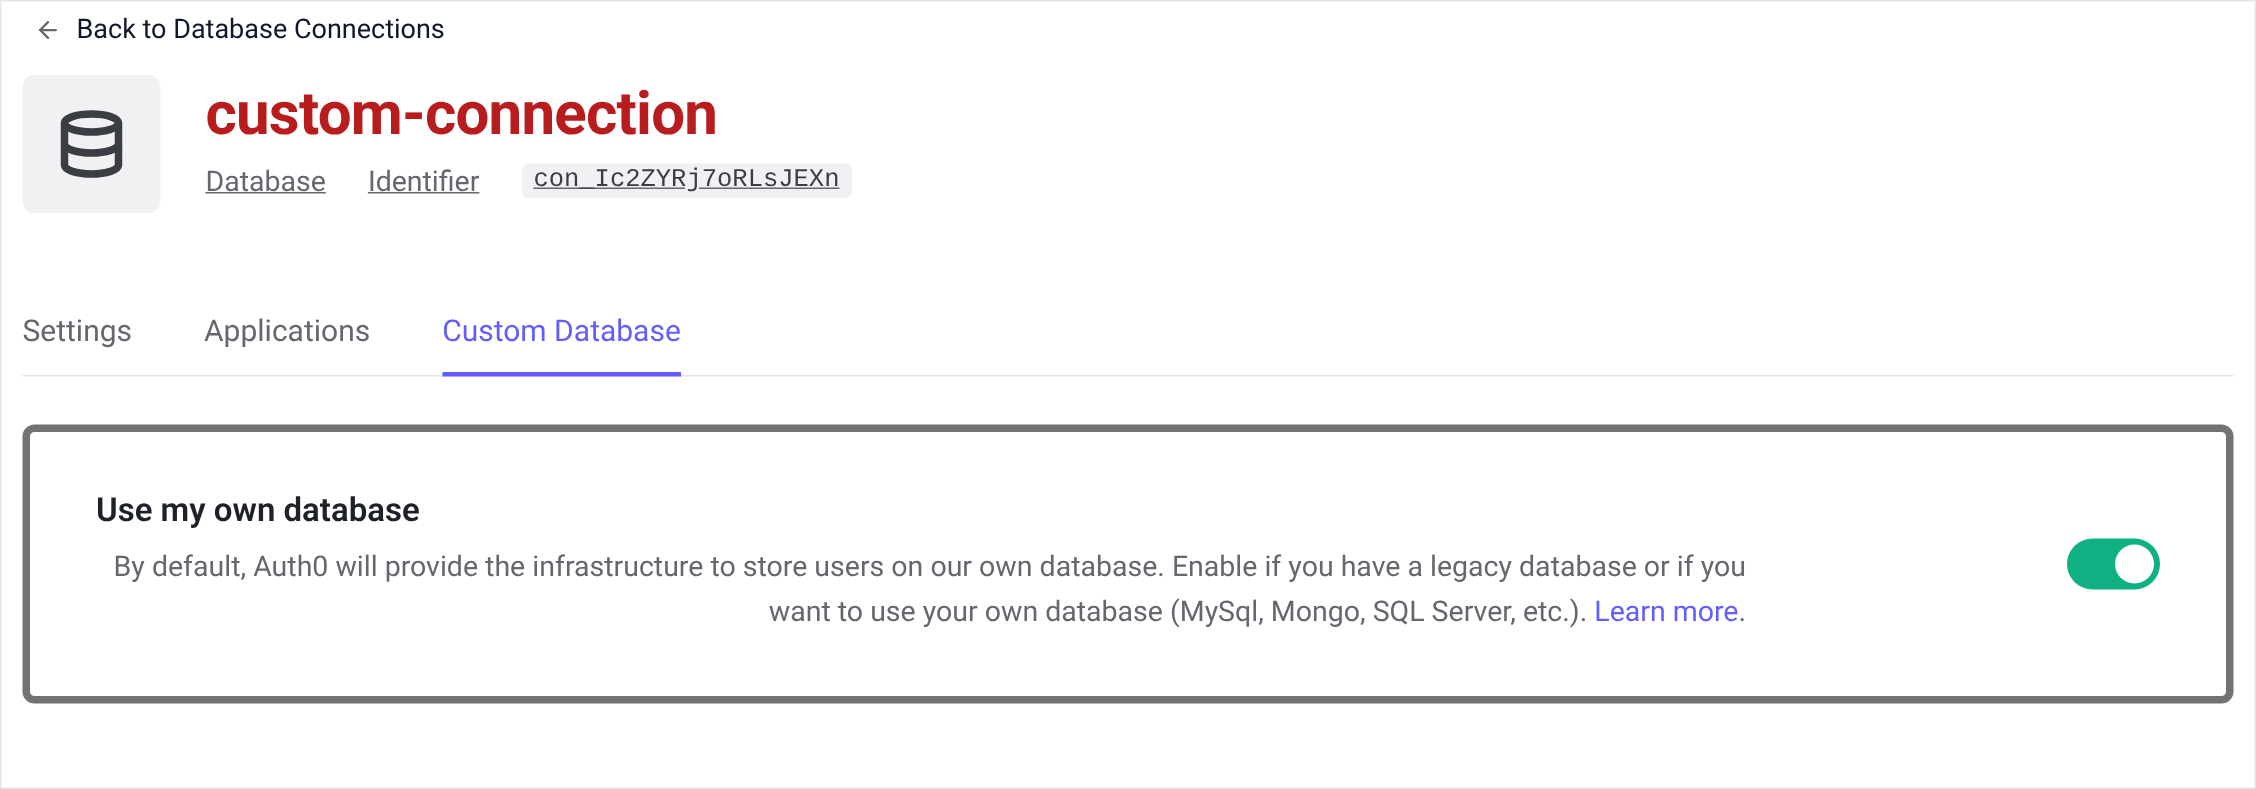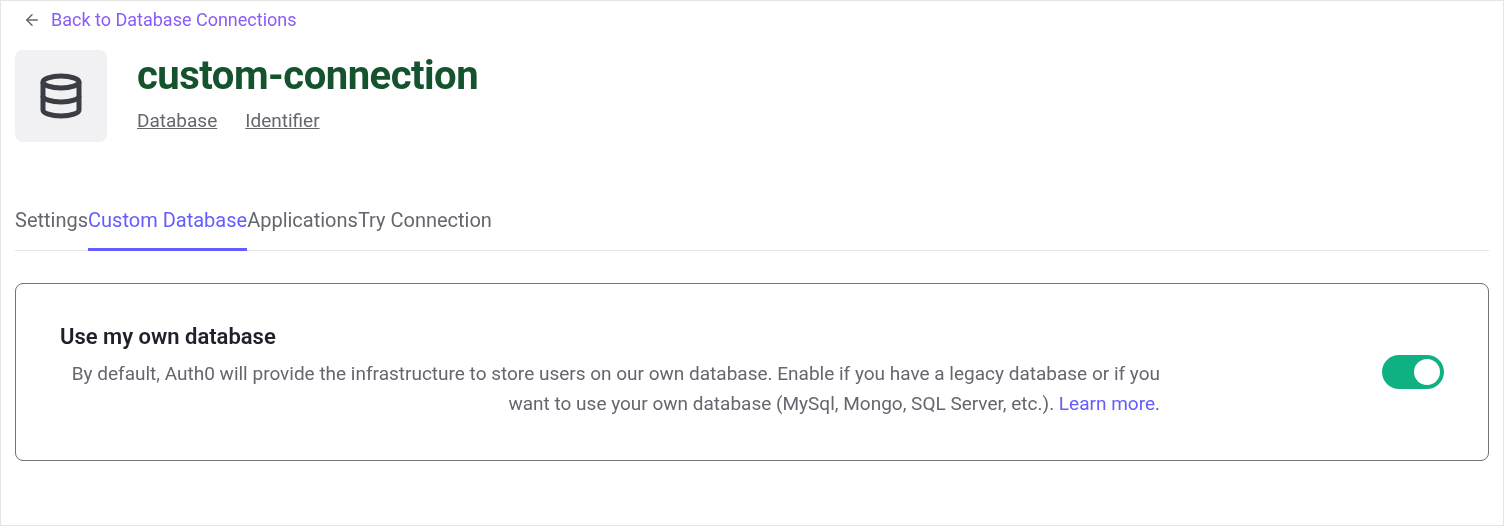--- a/index.html
+++ b/index.html
@@ -17,21 +17,21 @@
       padding: 0;
     }
     .container {
       padding: 0 14px;
     }
     .back-link {
       display: inline-flex;
       align-items: center;
       gap: 10px;
       padding: 8px 0 6px 8px;
-      color: #8b5cf6;
+      color: #0f172a;
       font-size: 18px;
       text-decoration: none;
       cursor: pointer;
     }
     .back-link svg {
       width: 18px;
       height: 18px;
       stroke: #65676e;
     }
     .header {
@@ -59,21 +59,21 @@
     }
     .header-text {
       display: flex;
       flex-direction: column;
       gap: 10px;
       padding-top: 2px;
     }
     .title {
       font-size: 40px;
       font-weight: 700;
-      color: #14532d;
+      color: #b91c1c;
       letter-spacing: -0.5px;
     }
     .meta-row {
       display: flex;
       align-items: center;
       gap: 28px;
       font-size: 19px;
       color: #65676e;
       text-decoration: underline;
     }
@@ -85,38 +85,39 @@
     .identifier-code {
       font-family: "SFMono-Regular", Consolas, "Liberation Mono", Menlo, monospace;
       font-size: 17px;
       background: #f1f1f3;
       padding: 2px 8px;
       border-radius: 4px;
       color: #3b3d44;
     }
     .tabs {
       display: flex;
+      gap: 48px;
       margin-top: 66px;
       border-bottom: 1px solid #e5e5e5;
     }
     .tab {
       padding: 0 0 16px 0;
       font-size: 20px;
       color: #65676e;
       cursor: pointer;
       border-bottom: 3px solid transparent;
       margin-bottom: -1px;
     }
     .tab.active {
       color: #635dff;
       border-bottom-color: #635dff;
     }
     .card {
       margin-top: 32px;
-      border: 1px solid #737373;
+      border: 5px solid #737373;
       border-radius: 8px;
       padding: 40px 44px;
       display: flex;
       align-items: center;
       justify-content: space-between;
       gap: 40px;
     }
     .card-content {
       flex: 1;
       max-width: 1100px;
@@ -176,30 +177,30 @@
         <path d="M3 5v14c0 1.66 4 3 9 3s9-1.34 9-3V5"></path>
         <path d="M3 12c0 1.66 4 3 9 3s9-1.34 9-3"></path>
       </svg>
     </div>
     <div class="header-text">
       <h1 class="title">custom-connection</h1>
       <div class="meta-row">
         <span>Database</span>
         <span class="identifier-group">
           <span>Identifier</span>
+          <span class="identifier-code">con_Ic2ZYRj7oRLsJEXn</span>
         </span>
       </div>
     </div>
   </div>
 
   <div class="tabs">
     <div class="tab">Settings</div>
+    <div class="tab">Applications</div>
     <div class="tab active">Custom Database</div>
-    <div class="tab">Applications</div>
-    <div class="tab">Try Connection</div>
   </div>
 
   <div class="card">
     <div class="card-content">
       <div class="card-title">Use my own database</div>
       <div class="card-desc">
         <span>By default, Auth0 will provide the infrastructure to store users on our own database. Enable if you have a legacy database or if you want to use your own database (MySql, Mongo, SQL Server, etc.). </span><a>Learn more</a><span>.</span>
       </div>
     </div>
     <div class="toggle">

